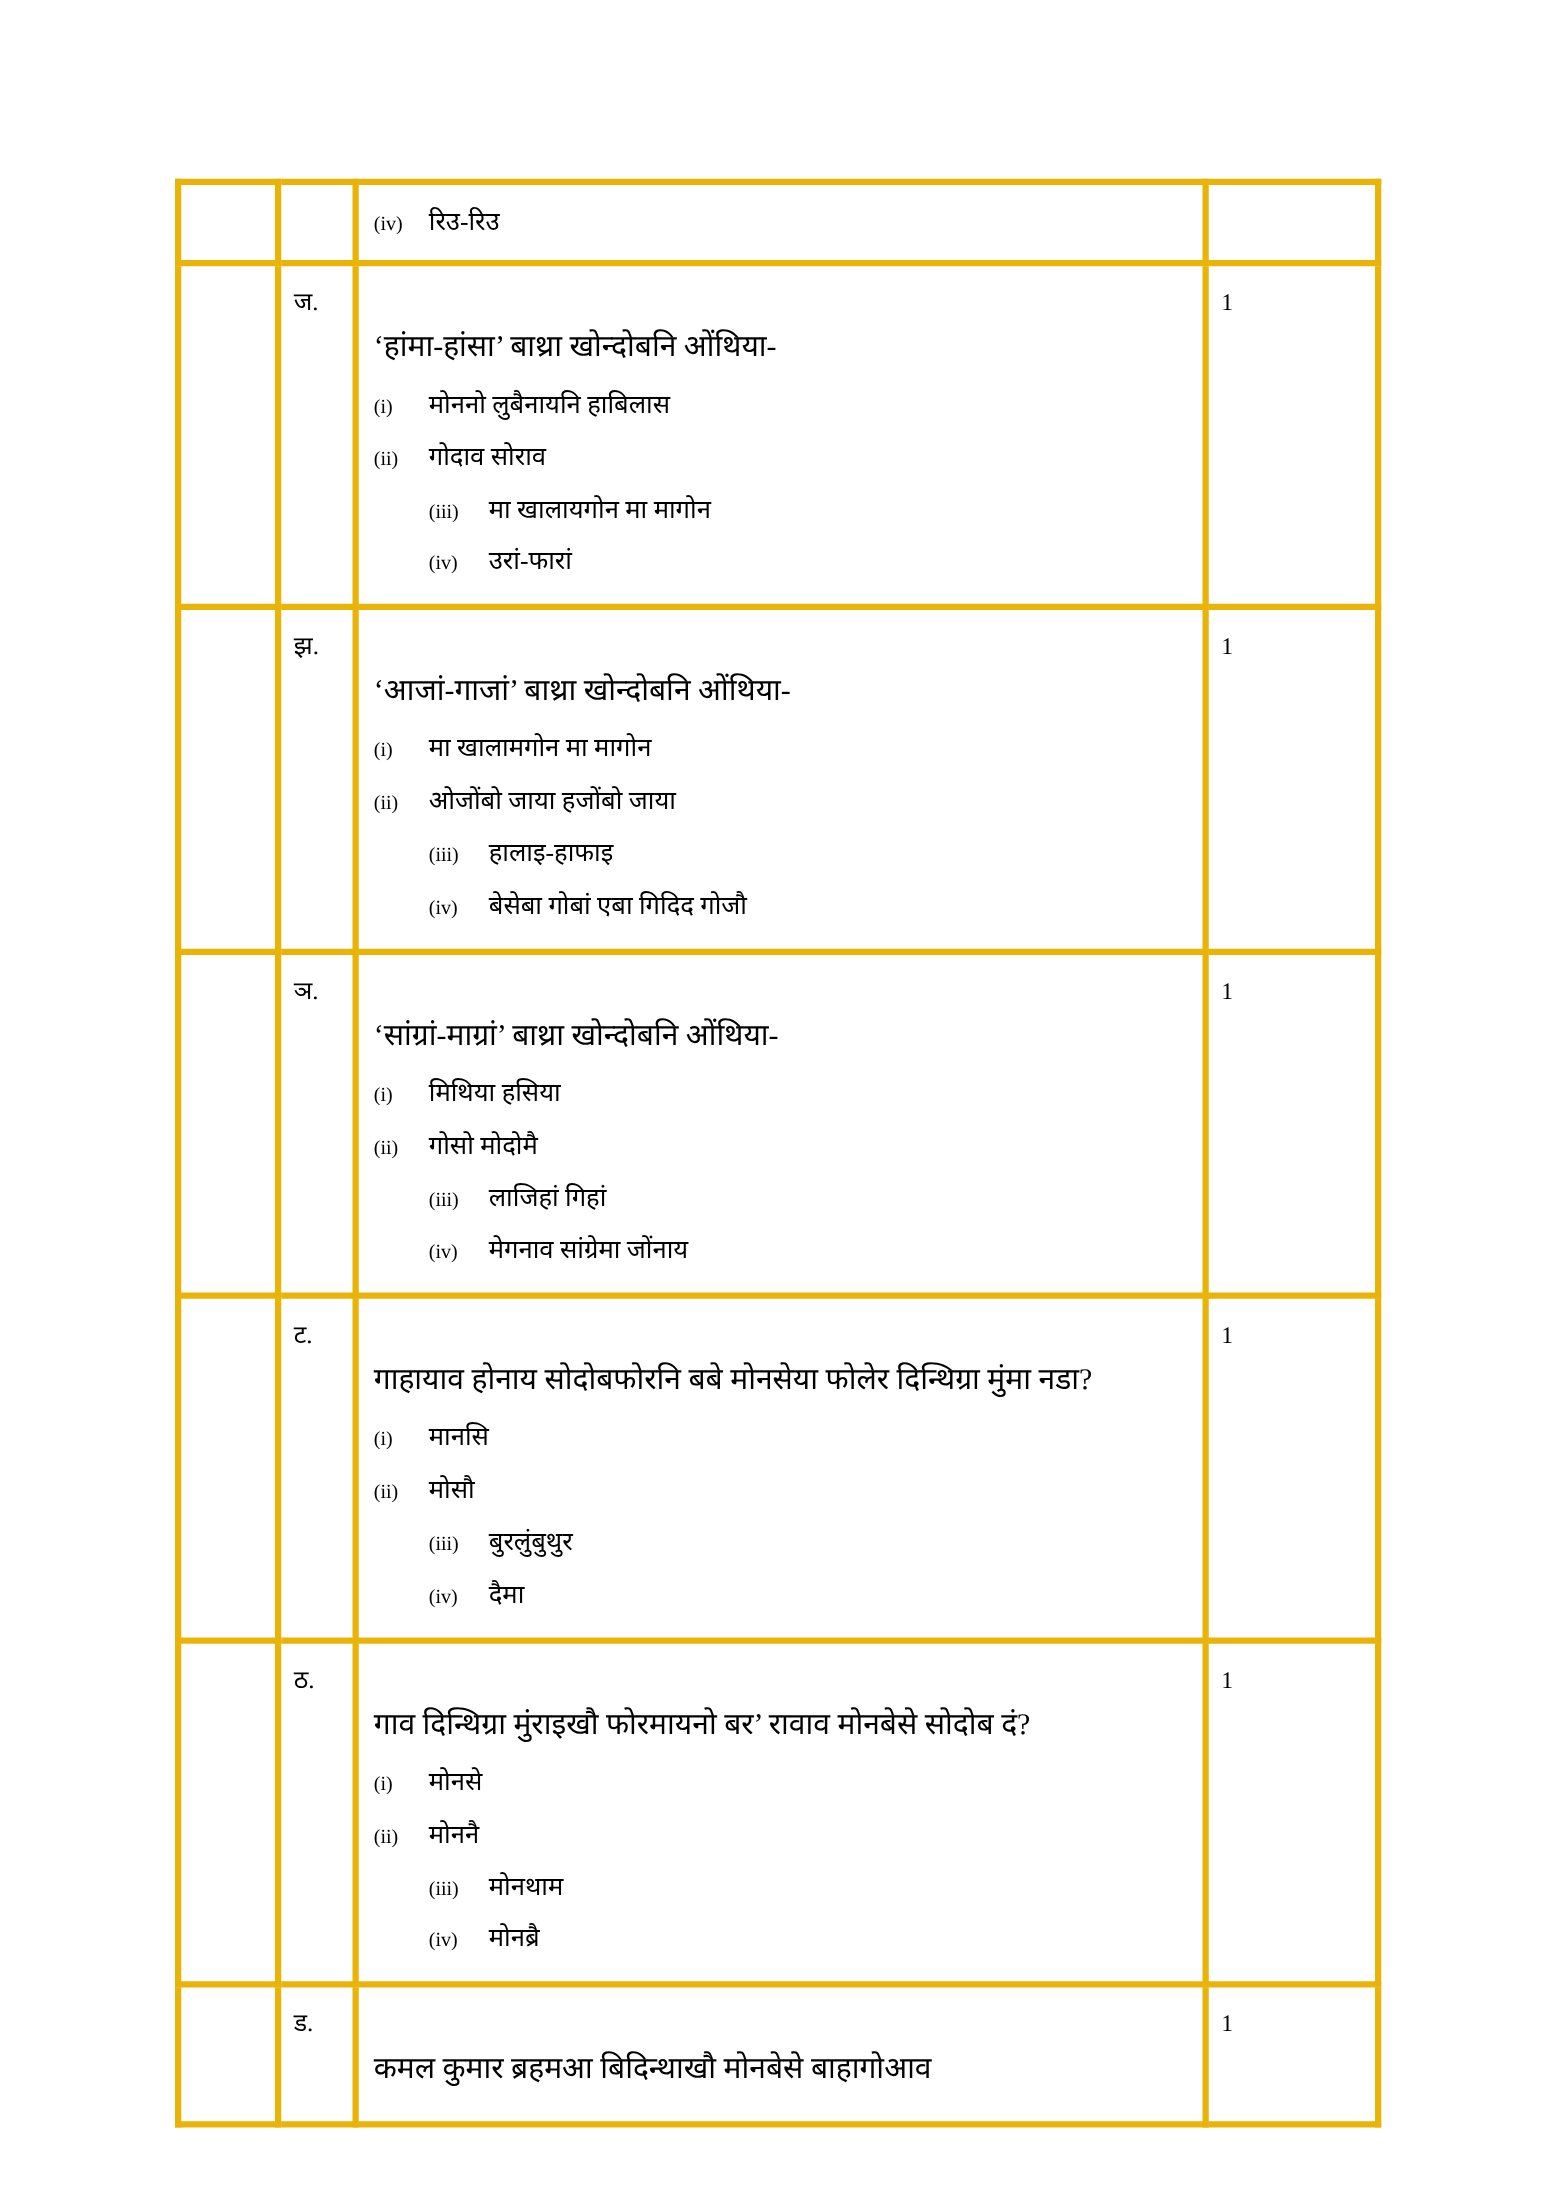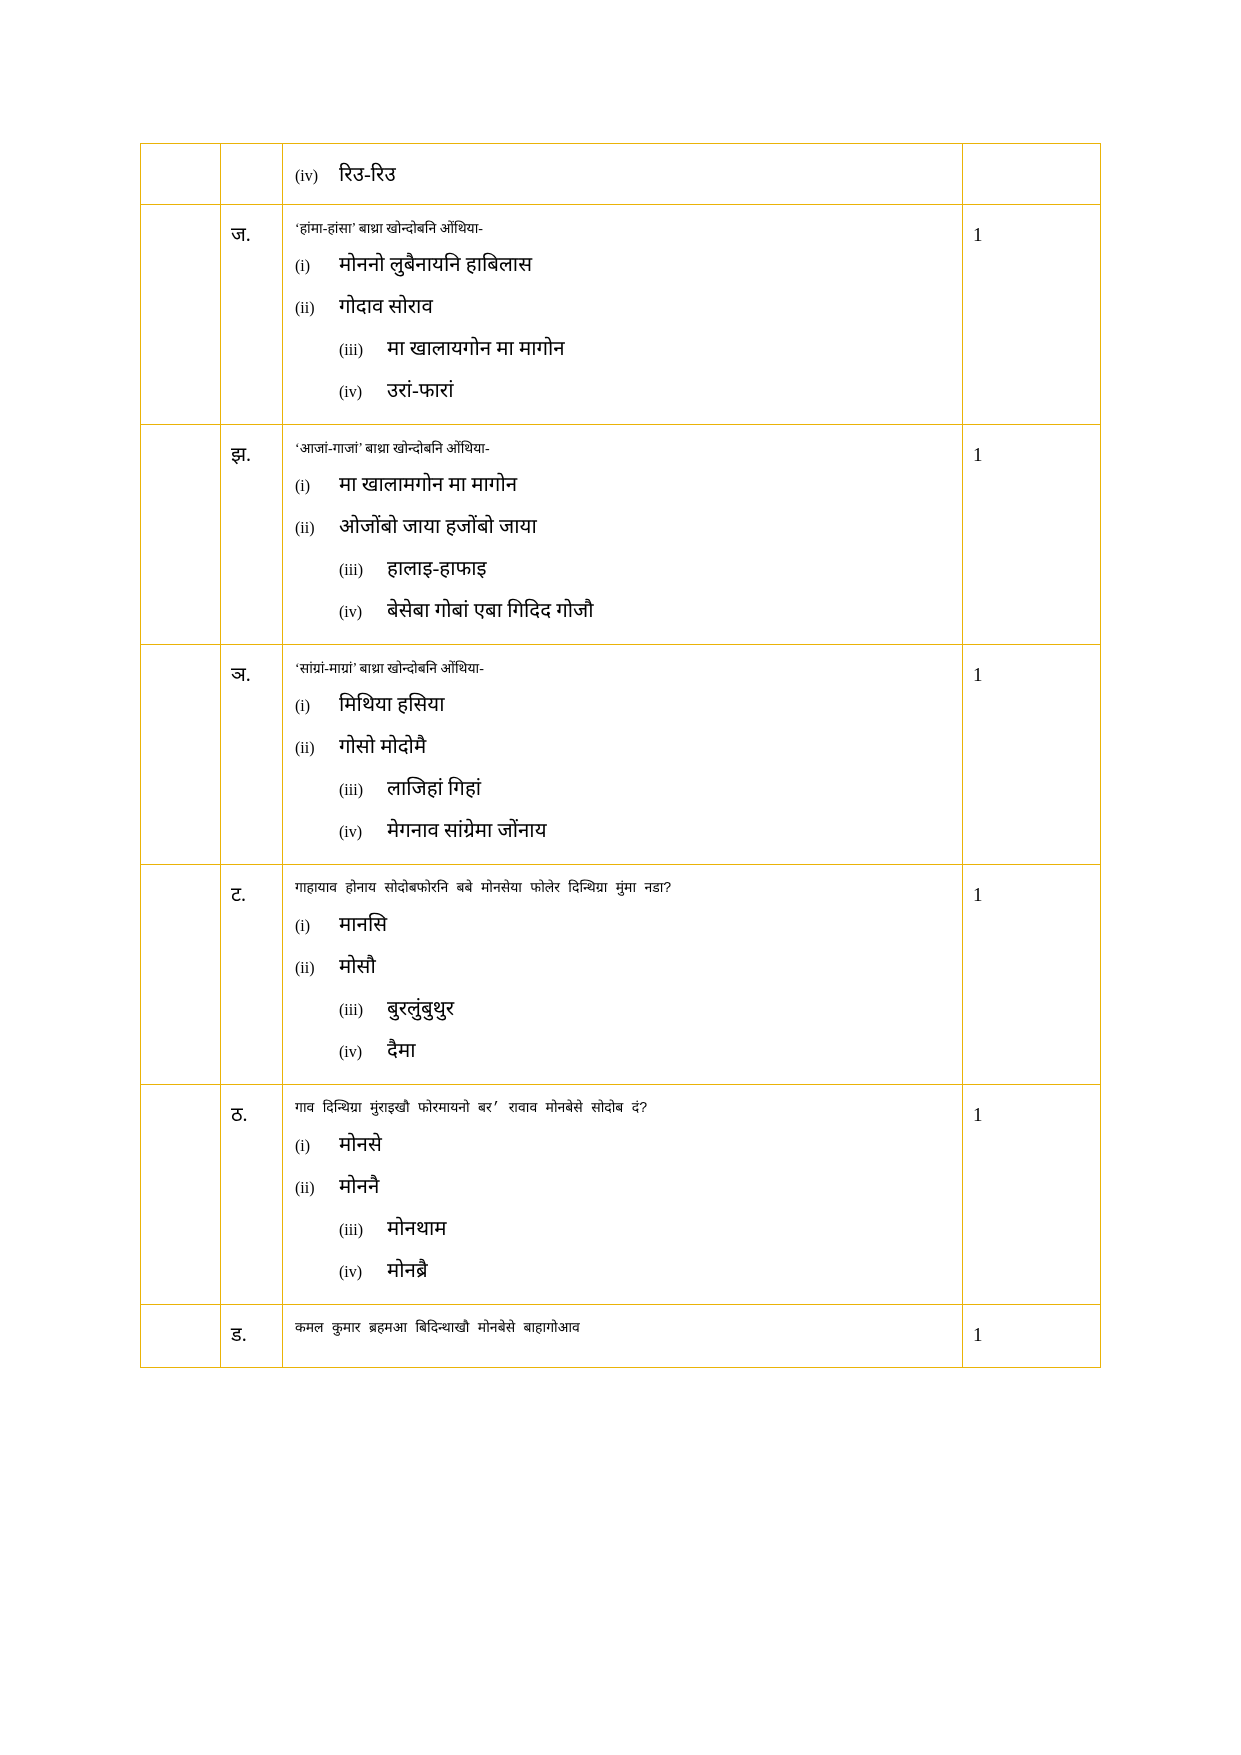--- a/index.html
+++ b/index.html
@@ -24,21 +24,21 @@
   }
   .qtable {
     position: absolute;
     left: 140px;
     top: 143px;
     width: 960px;
     border-collapse: collapse;
     table-layout: fixed;
   }
   .qtable td {
-    border: 1px solid #eab308;
+    border: 5px solid #eab308;
     vertical-align: top;
     padding: 10px 12px 14px 12px;
     font-size: 20px;
     line-height: 1.9;
   }
   .col-blank { width: 80px; }
   .col-label { width: 62px; }
   .col-body  { width: 680px; }
   .col-marks { width: 138px; }
 
@@ -52,26 +52,26 @@
   }
   .marks-text {
     font-size: 19px;
     line-height: 1.4;
   }
   .stem {
     display: block;
     text-align: justify;
     text-justify: inter-word;
     margin-bottom: 4px;
-    font-size: 14px;
+    font-size: 24px;
     line-height: 1.95;
+    margin-top: 32px;
   }
   .stem-justify {
     text-align: justify;
-    font-family: Liberation Mono, monospace;
   }
   .opt {
     display: flex;
     align-items: baseline;
     margin-top: 4px;
     font-size: 20.5px;
     line-height: 1.85;
   }
   .opt-num {
     flex: 0 0 auto;

